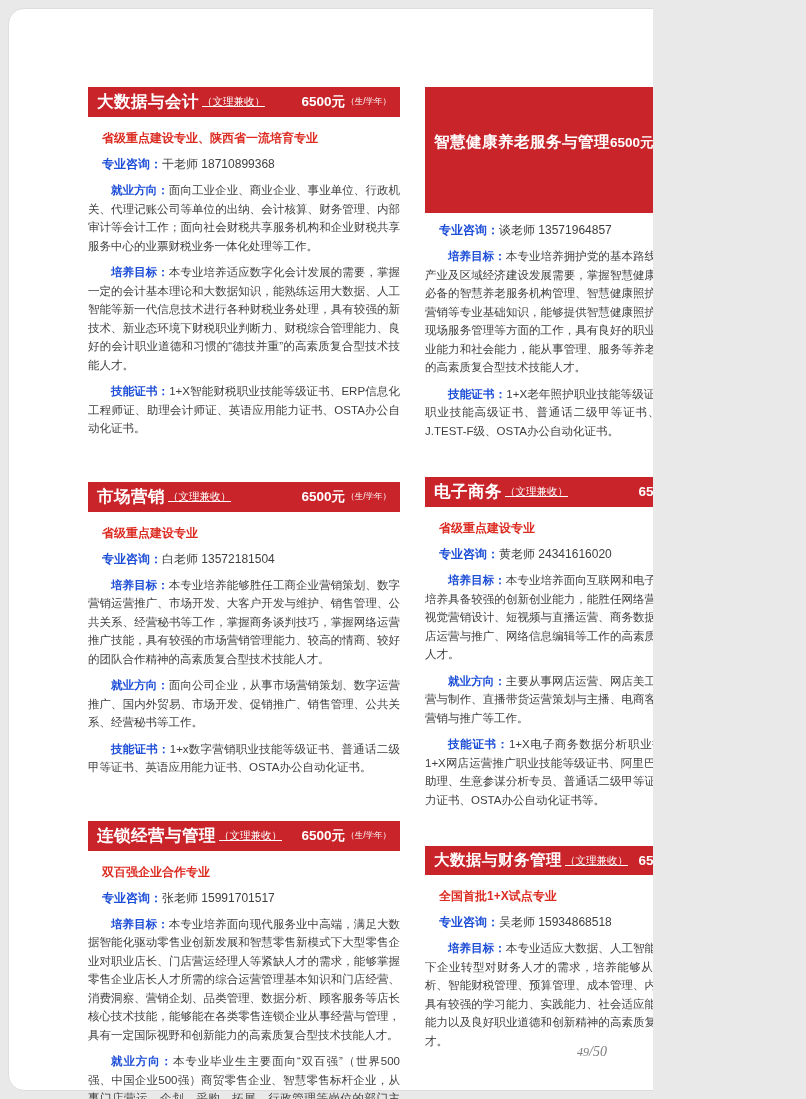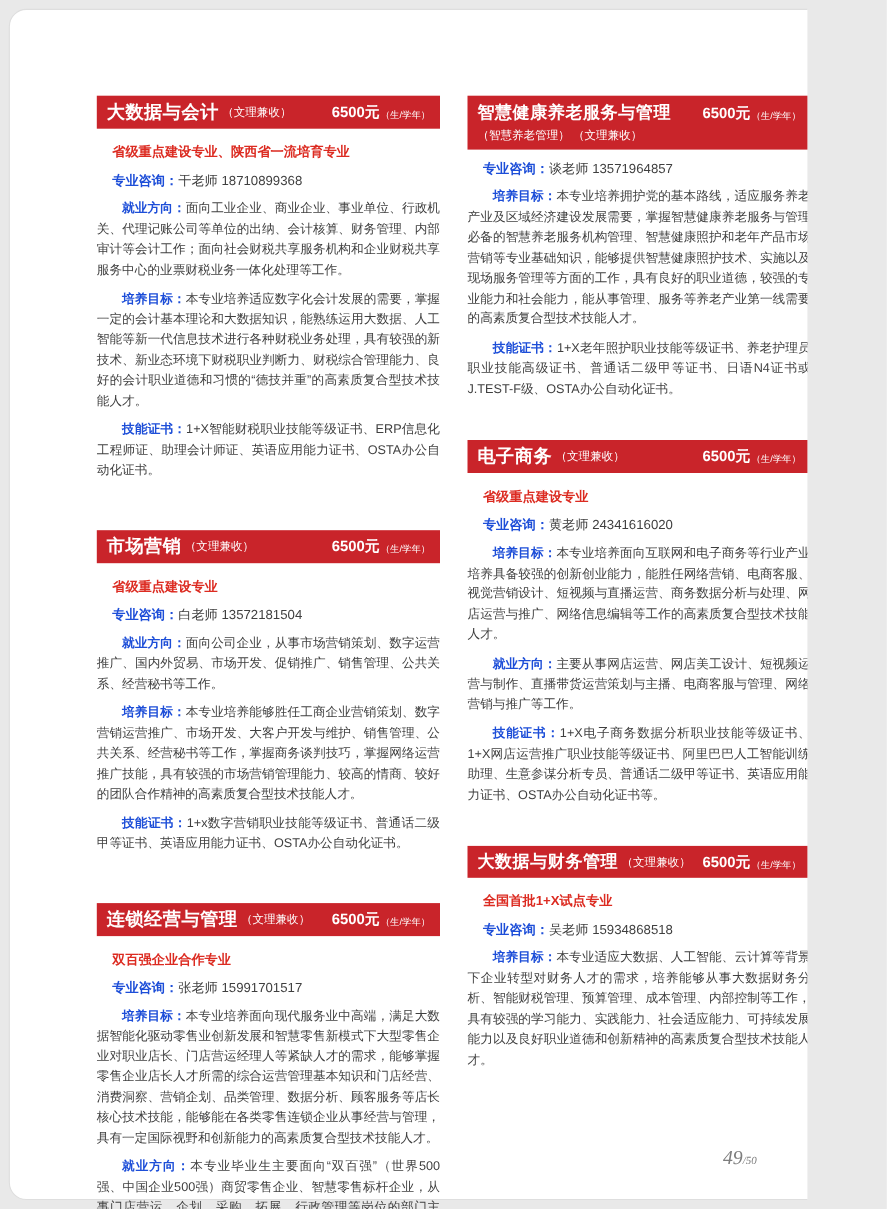--- a/index.html
+++ b/index.html
@@ -1,38 +1,38 @@
 <!DOCTYPE html>
 <html><head>
 <meta charset="utf-8">
 <style>
   * { margin:0; padding:0; box-sizing:border-box; }
   html,body { background:#e9e9e9; }
   body { font-family:"Liberation Sans", sans-serif; }
-  #canvas { position:relative; width:734px; height:1099px; background:#e9e9e9; overflow:hidden; }
+  #canvas { position:relative; width:653px; height:1099px; background:#e9e9e9; overflow:hidden; }
   #sheet { position:absolute; left:8px; top:8px; width:790px; height:1083px;
            background:#ffffff; border-radius:16px; border:1px solid #dedede; }
 
   
   .col { position:absolute; width:312px; top:87px; }
   #col-left  { left:88px; }
   #col-right { left:425px; }
   #col-left  .major { margin-bottom:44px; }
   #col-right .major { margin-bottom:37px; }
 
   
   .hdr { background:#c9242a; color:#fff; padding:4px 9px; min-height:29px;
          display:flex; align-items:center; }
-  .hdr.two { flex-direction:column; align-items:stretch; padding:5px 9px 6px; }
+  .hdr.two { flex-direction:row; align-items:stretch; padding:5px 9px 20px; }
   .hdr-line1 { display:flex; align-items:center; }
   .hdr .t  { font-size:16.5px; font-weight:bold; letter-spacing:.5px; white-space:nowrap; }
   .hdr .t.t-sm { font-size:15.5px; }
-  .hdr .sub { font-size:10.5px; margin-left:3px; white-space:nowrap; }
+  .hdr .sub { font-size:10.5px; margin-left:3px; white-space:nowrap;text-decoration:underline; }
   .hdr .sub2 { font-size:10.5px; margin-top:3px; }
-  .fee-wrap { margin-left:auto; white-space:nowrap; display:flex; align-items:flex-end; }
+  .fee-wrap { margin-left:auto; white-space:nowrap; display:flex; align-items:center; }
   .fee  { font-size:13.5px; font-weight:bold; }
   .fee-unit { font-size:8.5px; margin-left:1px; }
 
   
   .honors  { color:#dc2b21; font-weight:bold; font-size:12px; margin:13px 0 0 14px; }
   .consult { font-size:12px; color:#3f3f3f; margin:9px 0 0 14px; }
   .rlbl    { color:#1d4ed8; font-weight:bold; }
   .para    { font-size:11.5px; color:#3f3f3f; line-height:18.5px; text-indent:2em;
              text-align:justify; margin-top:8px; }
 
@@ -52,22 +52,22 @@
   .vline { position:absolute; width:1px; background:#cfcfcf; left:762px; }
   #vl1 { top:168px; height:20px; }
   #vl2 { top:282px; height:20px; }
   #vl3 { top:378px; height:22px; }
   #red-dots { position:absolute; left:760px; top:403px; display:flex; flex-direction:column; gap:2px; }
   #red-dots span { width:3px; height:3px; background:#d03a35; display:block; }
 
   
   #page-num { position:absolute; right:46px; top:1042px; color:#7d7d7d;
               font-family:"Liberation Serif", serif; font-style:italic; }
-  #page-num .cur { font-size:18px; }
-  #page-num .tot { font-size:10px; }
+  #page-num .cur { font-size:12px; }
+  #page-num .tot { font-size:14px; }
 </style>
 </head>
 <body>
 
 <div id="canvas">
   <div id="sheet"></div>
 
   <div class="col" id="col-left">
 
     <section class="major">
@@ -94,22 +94,22 @@
         <span class="sub">（文理兼收）</span>
         <span class="fee-wrap">
           <span class="fee">6500元</span>
           <span class="fee-unit">（生/学年）</span>
         </span>
       </header>
       <div class="honors">省级重点建设专业</div>
       <div class="consult">
         <span class="rlbl">专业咨询：</span><span>白老师 13572181504</span>
       </div>
+      <p class="para"><span class="rlbl">培养目标：</span><span>本专业培养能够胜任工商企业营销策划、数字营销运营推广、市场开发、大客户开发与维护、销售管理、公共关系、经营秘书等工作，掌握商务谈判技巧，掌握网络运营推广技能，具有较强的市场营销管理能力、较高的情商、较好的团队合作精神的高素质复合型技术技能人才。</span></p>
       <p class="para"><span class="rlbl">就业方向：</span><span>面向公司企业，从事市场营销策划、数字运营推广、国内外贸易、市场开发、促销推广、销售管理、公共关系、经营秘书等工作。</span></p>
-      <p class="para"><span class="rlbl">培养目标：</span><span>本专业培养能够胜任工商企业营销策划、数字营销运营推广、市场开发、大客户开发与维护、销售管理、公共关系、经营秘书等工作，掌握商务谈判技巧，掌握网络运营推广技能，具有较强的市场营销管理能力、较高的情商、较好的团队合作精神的高素质复合型技术技能人才。</span></p>
       <p class="para"><span class="rlbl">技能证书：</span><span>1+x数字营销职业技能等级证书、普通话二级甲等证书、英语应用能力证书、OSTA办公自动化证书。</span></p>
     </section>
 
     <section class="major">
       <header class="hdr">
         <span class="t">连锁经营与管理</span>
         <span class="sub">（文理兼收）</span>
         <span class="fee-wrap">
           <span class="fee">6500元</span>
           <span class="fee-unit">（生/学年）</span>

